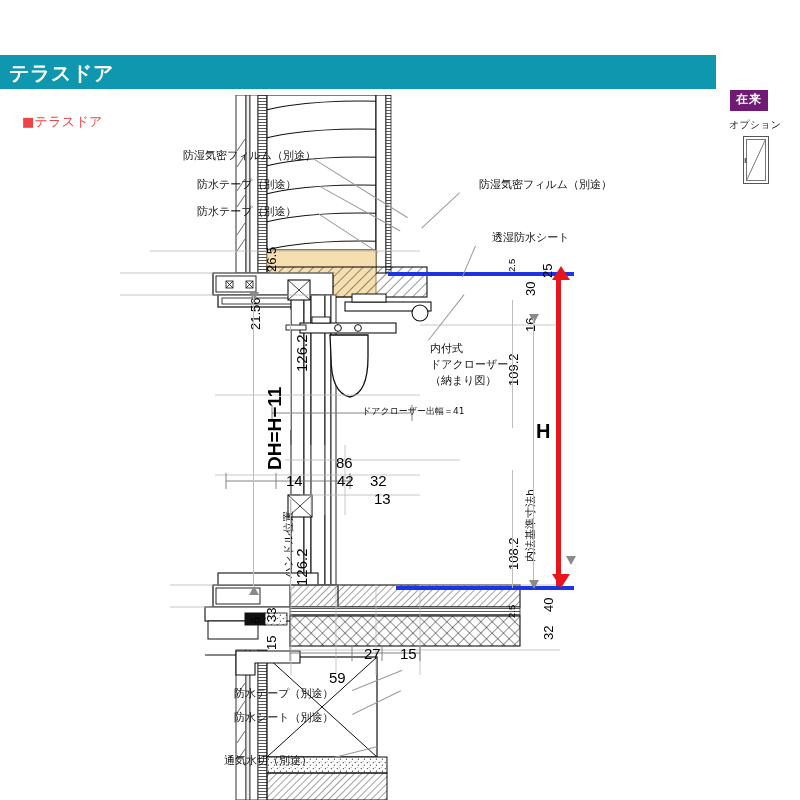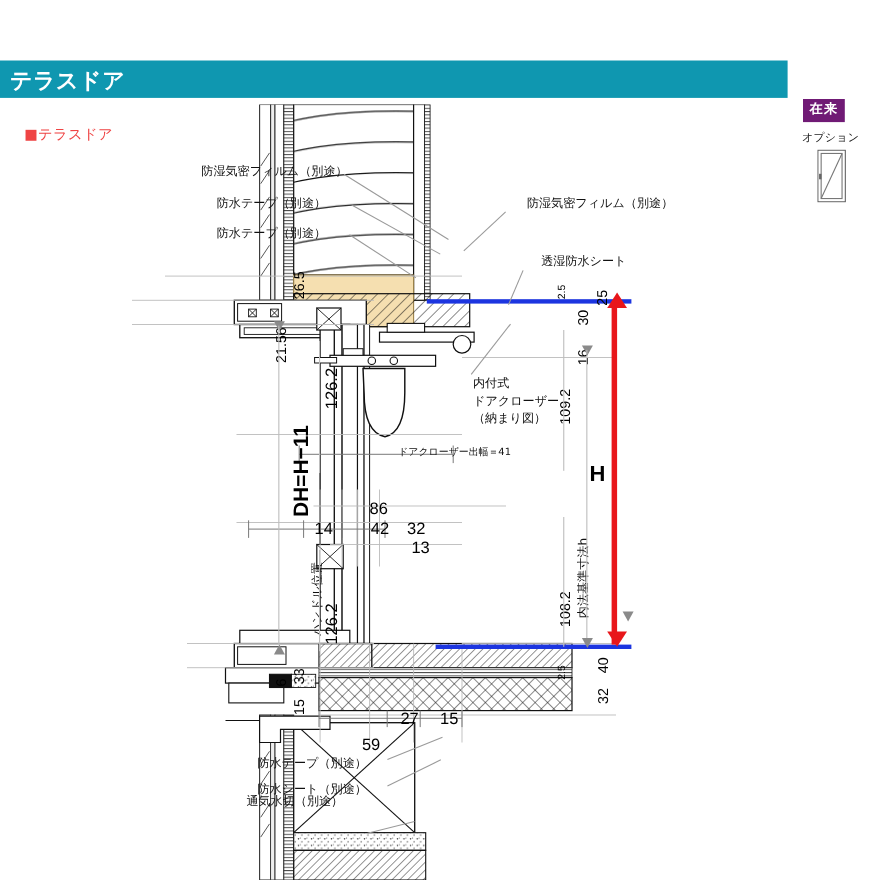--- a/index.html
+++ b/index.html
@@ -367,21 +367,21 @@
 
   <div class="lbl" style="left:430px;top:341px;font-family:Liberation Mono, monospace;">内付式</div>
   <div class="lbl" style="left:430px;top:357px;">ドアクローザー</div>
   <div class="lbl" style="left:430px;top:373px;">（納まり図）</div>
   <div class="diag" style="left:428px;top:340px;width:58px;transform:rotate(-52deg);"></div>
 
   <div class="lbl sm" style="left:362px;top:405px;font-size:9px;">ドアクローザー出幅＝41</div>
 
   <div class="lbl" style="left:234px;top:686px;">防水テープ（別途）</div>
   <div class="lbl" style="left:234px;top:710px;">防水シート（別途）</div>
-  <div class="lbl" style="left:224px;top:721px;">通気水切（別途）</div>
+  <div class="lbl" style="left:224px;top:753px;">通気水切（別途）</div>
 
   <div class="diag" style="left:352px;top:690px;width:54px;transform:rotate(-22deg);"></div>
   <div class="diag" style="left:352px;top:714px;width:54px;transform:rotate(-26deg);"></div>
   <div class="diag" style="left:334px;top:757px;width:44px;transform:rotate(-14deg);"></div>
 
   <div class="dim rot" style="left:264px;top:272px;">26.5</div>
   <div class="dim rot" style="left:248px;top:330px;">21.56</div>
   <div class="dim rot big" style="left:293px;top:372px;">126.2</div>
   <div class="dim rot big" style="left:293px;top:586px;">126.2</div>
 

